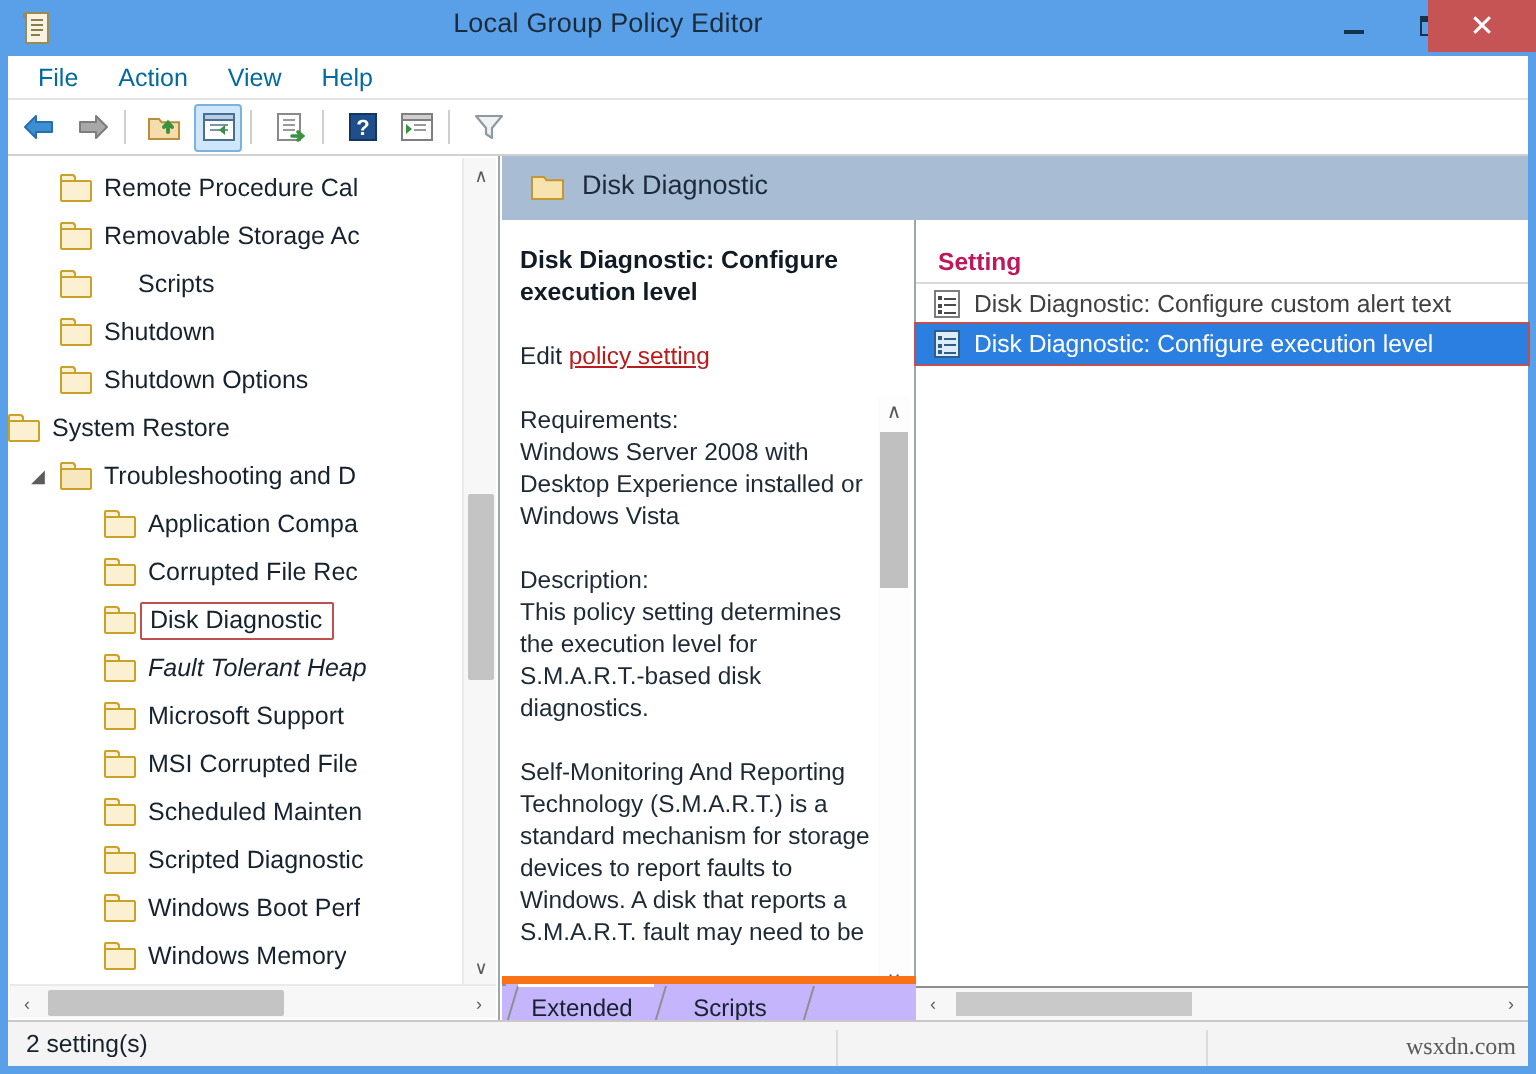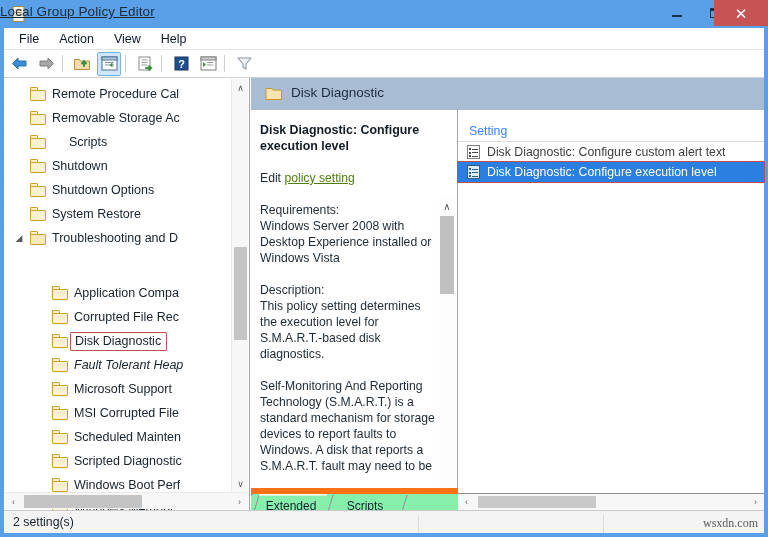--- a/index.html
+++ b/index.html
@@ -20,24 +20,23 @@
     position: absolute; left: 0; top: 0;
     width: 768px; height: 28px;
     background: #5aa0e8;
   }
   .title-icon {
     position: absolute; left: 9px; top: 4px;
     width: 20px; height: 20px;
   }
   .title-text {
     position: absolute; left: 0; top: 4px;
-    width: 608px; text-align: left;
+    width: 608px; text-align: center;
     font-size: 13.5px; color: #1c2b3a;
     letter-spacing: .1px;
-    text-decoration: underline;
   }
   .wbtn {
     position: absolute; top: 0; height: 26px;
     display: flex; align-items: center; justify-content: center;
   }
   .wbtn-min { left: 661px; width: 32px; }
   .wbtn-max { left: 699px; width: 32px; }
   .wbtn-close {
     left: 714px; width: 54px; height: 26px;
     background: #c75454;
@@ -55,21 +54,21 @@
 
   
   .menubar {
     position: absolute; left: 4px; top: 28px;
     width: 760px; height: 22px;
     background: #ffffff;
     display: flex; align-items: center;
     border-bottom: 1px solid #e3e3e3;
   }
   .menu-item {
-    font-size: 12.5px; color: #0f172a;
+    font-size: 12.5px; color: #0369a1;
     padding: 2px 9px; margin-left: 2px;
     cursor: default; white-space: nowrap;
   }
   .menu-item:first-child { margin-left: 6px; }
 
   
   .toolbar {
     position: absolute; left: 4px; top: 50px;
     width: 760px; height: 28px;
     background: #ffffff;
@@ -205,43 +204,43 @@
     position: absolute; left: 9px; top: 12px;
     width: 177px; height: 352px;
     overflow: hidden;
     font-size: 12.2px; color: #1d2a36; line-height: 16px;
   }
   .ext-title {
     font-weight: bold; font-size: 12.4px; color: #111b25;
     line-height: 16px;
   }
   .ext-gap { height: 16px; }
-  .ext-link { color: #4d7c0f; text-decoration: underline; text-align: right; }
+  .ext-link { color: #b91c1c; text-decoration: underline; text-align: right; }
   .ext-vscroll {
     position: absolute; right: 2px; top: 88px;
     width: 16px; height: 300px; background: #fdfdfd;
   }
   .ext-vscroll .arrow-up, .ext-vscroll .arrow-dn {
     position: absolute; left: 0; width: 16px; height: 16px;
     display: flex; align-items: center; justify-content: center;
     color: #555; font-size: 10px;
   }
   .ext-vscroll .arrow-up { top: 0; }
   .ext-vscroll .arrow-dn { bottom: 0; }
   .ext-vscroll .thumb {
     position: absolute; left: 1px; top: 18px;
     width: 14px; height: 78px; background: #c0c0c0;
   }
 
   
   .tabstrip {
     position: absolute; left: 0; bottom: 0;
     width: 207px; height: 22px;
-    background: #86efac;
-    border-top: 6px solid #f97316;
+    background: #c4b5fd;
+    border-top: 4px solid #f97316;
   }
   .tab {
     position: absolute; top: 2px; height: 20px;
     font-size: 12px; color: #16222e;
     display: flex; align-items: center; justify-content: center;
   }
   .tab-ext { left: 4px; width: 72px; }
   .tab-std { left: 78px; width: 72px; }
 
   
@@ -251,21 +250,21 @@
     background: #ffffff;
   }
   .list-header {
     position: absolute; left: 0; top: 0;
     width: 306px; height: 22px;
     background: #ffffff;
     border-bottom: 1px solid #dadada;
     display: flex; align-items: center;
   }
   .list-header .col {
-    font-size: 12.3px; color: #3b82f6; padding-left: 11px;
+    font-size: 12.3px; color: #be185d; padding-left: 11px; font-weight: bold;
   }
   .list-rows { position: absolute; left: 0; top: 22px; width: 306px; }
   .list-row {
     height: 20px; display: flex; align-items: center;
     font-size: 12.3px; color: #404040; padding-left: 9px;
     white-space: nowrap;
   }
   .list-row.selected {
     background: #2b7fe0; color: #ffffff;
     outline: 1px solid #c0504d;
@@ -457,36 +456,36 @@
             </span>
             <span class="tree-label">Shutdown</span>
           </div>
           <div class="tree-row" style="padding-left: 26px;">
             <span class="folder-ico">
               <span class="tab"></span>
               <span class="body"></span>
             </span>
             <span class="tree-label">Shutdown Options</span>
           </div>
-          <div class="tree-row" style="padding-left: 26px;">
+          <div class="tree-row" style="">
             <span class="folder-ico">
               <span class="tab"></span>
               <span class="body"></span>
             </span>
             <span class="tree-label">System Restore</span>
           </div>
           <div class="tree-row" style="padding-left: 26px;">
             <span class="twisty" style="left: 8px;">◢</span>
             <span class="folder-ico open">
               <span class="tab"></span>
               <span class="body"></span>
             </span>
             <span class="tree-label">Troubleshooting and D</span>
           </div>
-          <div class="tree-row" style="padding-left: 48px; margin-top: 31px;">
+          <div class="tree-row" style="padding-left: 48px;">
             <span class="folder-ico">
               <span class="tab"></span>
               <span class="body"></span>
             </span>
             <span class="tree-label">Application Compa</span>
           </div>
           <div class="tree-row" style="padding-left: 48px;">
             <span class="folder-ico">
               <span class="tab"></span>
               <span class="body"></span>

